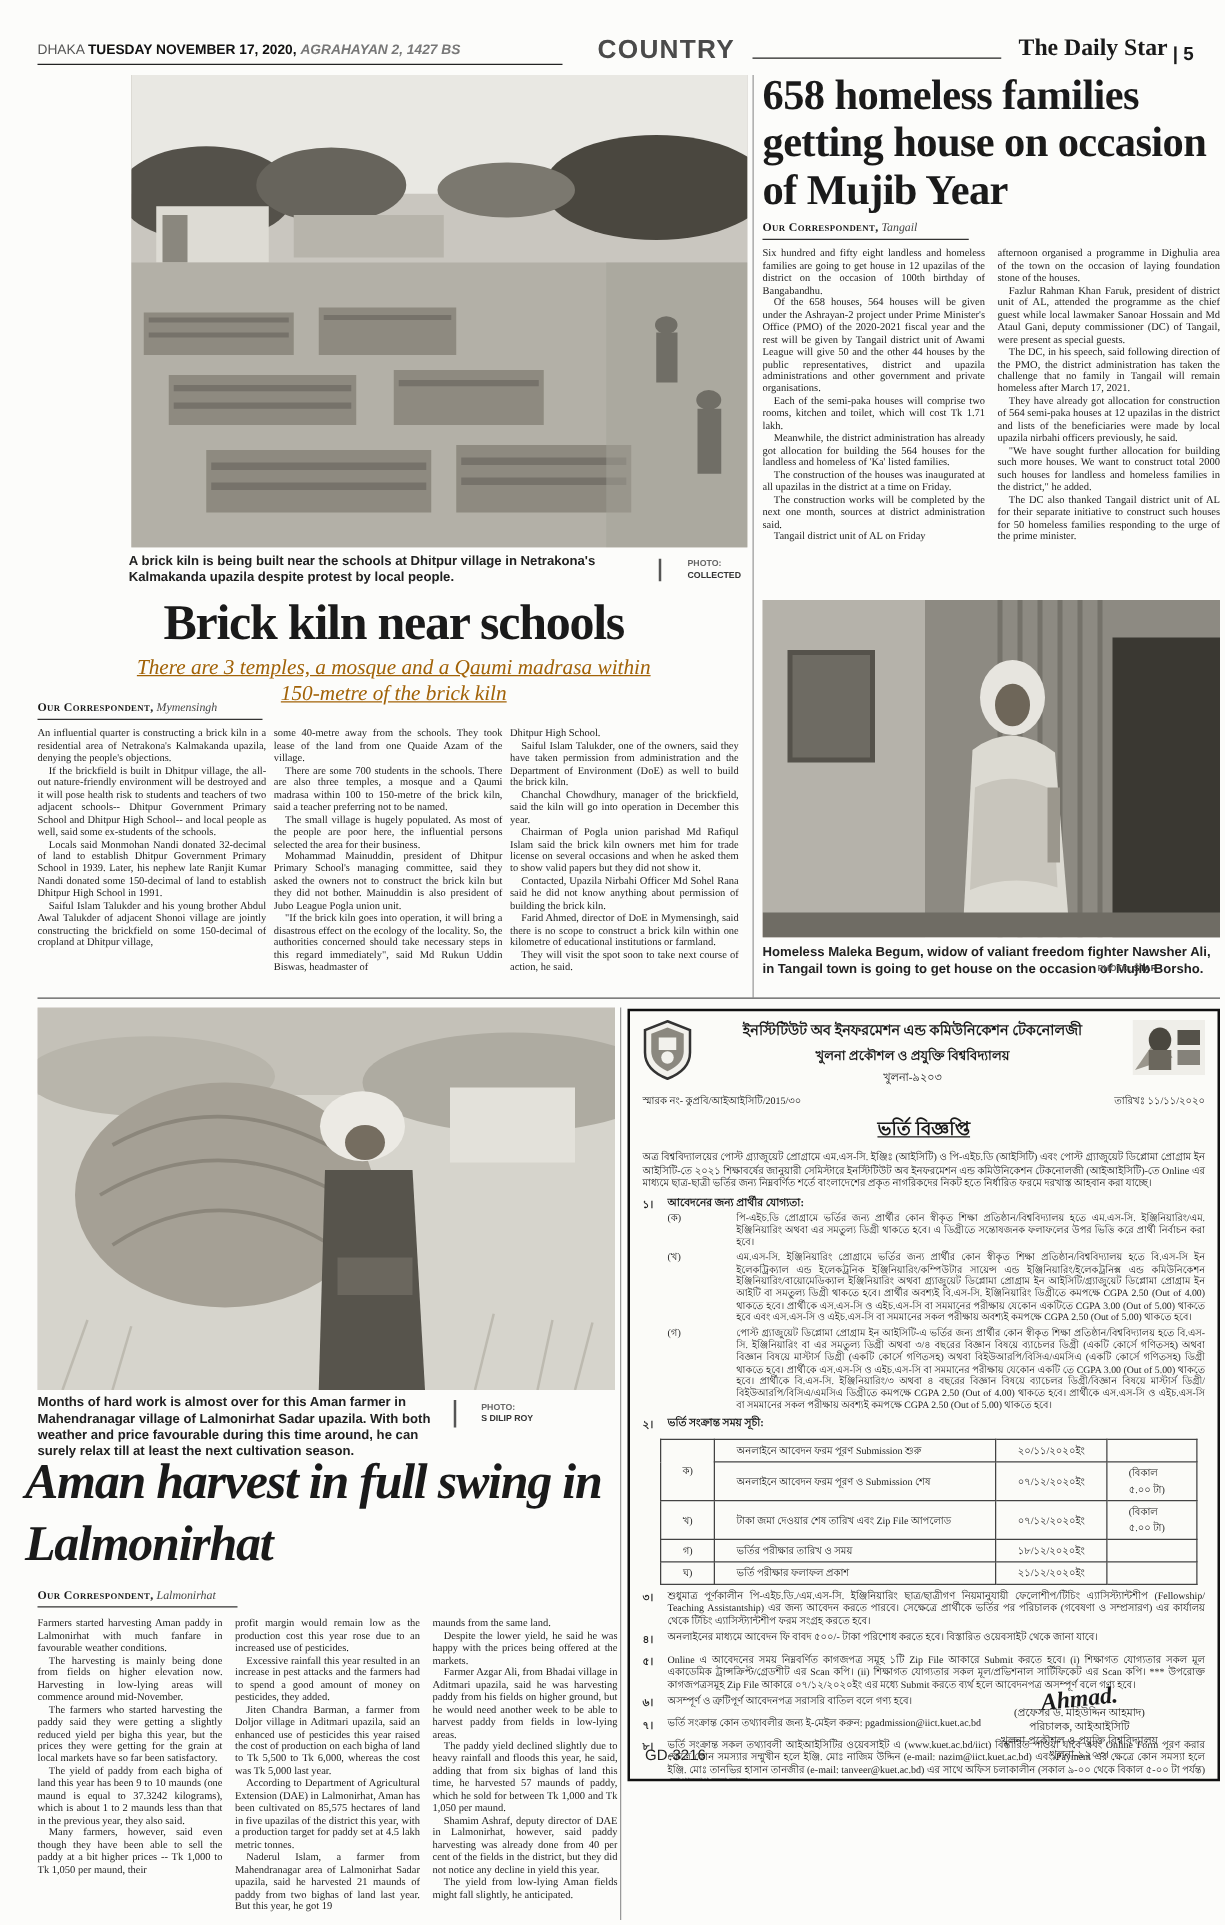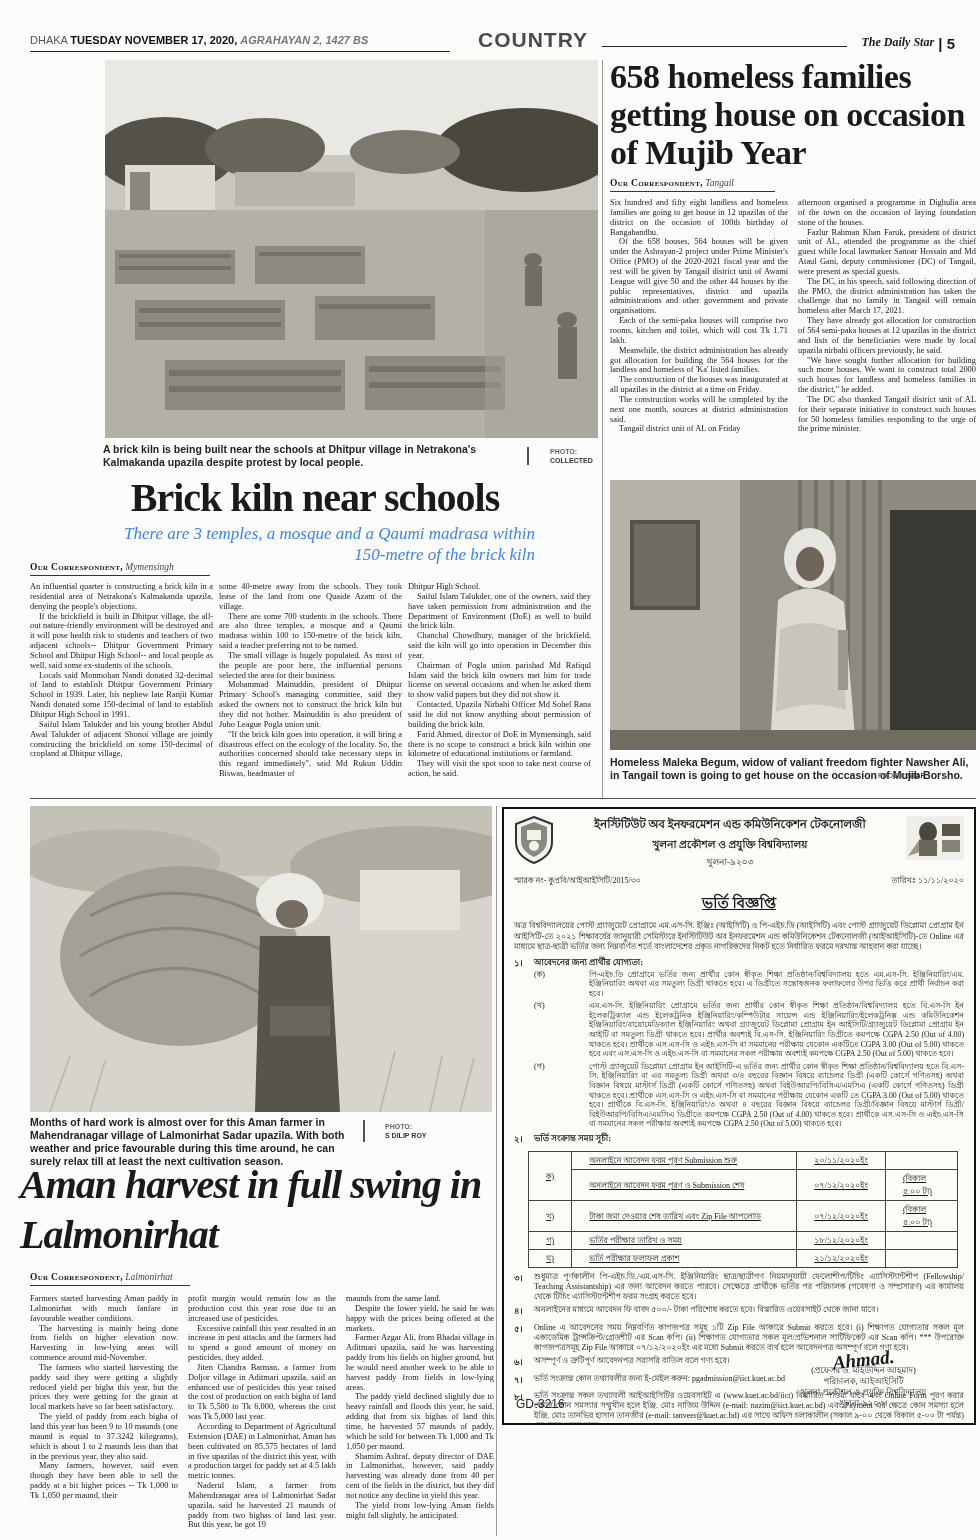--- a/index.html
+++ b/index.html
@@ -11,21 +11,21 @@
   }
   
   .masthead { position:absolute; top:28px; left:30px; width:925px; display:flex; align-items:flex-end; }
   .dateline { font-family:"Liberation Sans", sans-serif; font-size:11px; border-bottom:1.5px solid #222;
               padding-bottom:5px; width:420px; white-space:nowrap; color:#555; }
   .dateline b { color:#111; }
   .dateline i { color:#777; font-weight:bold; }
   .section-title { font-family:"Liberation Sans", sans-serif; font-weight:bold; font-size:21px;
                    letter-spacing:1px; color:#4a4a4a; margin:0 14px 0 28px; }
   .mast-rule { flex:1; border-bottom:1.5px solid #222; margin:0 14px 5px 0; }
-  .paper-name { font-size:12px; font-weight:bold; font-style:italic; white-space:nowrap; padding-bottom:2px;}
+  .paper-name { font-size:19px; font-weight:bold; white-space:nowrap; padding-bottom:2px;}
   .page-num { font-family:"Liberation Sans", sans-serif; font-weight:bold; font-size:15px; }
   
   .photo { background:#cfccc6; overflow:hidden; position:absolute; }
   .photo svg { display:block; }
   .caption { font-family:"Liberation Sans", sans-serif; font-weight:bold; font-size:10.5px;
              line-height:13px; color:#222; position:absolute; }
   .credit { font-family:"Liberation Sans", sans-serif; font-size:7px; font-weight:bold;
             color:#666; line-height:9px; }
   .credit b { color:#333; }
   .credit-bar { position:absolute; width:2px; background:#555; }
@@ -38,22 +38,22 @@
   .col { overflow:hidden; }
   .vrule { position:absolute; width:1px; background:#999; }
   .hrule { position:absolute; height:1px; background:#555; }
   
   .brick-photo { left:105px; top:60px; width:493px; height:378px; }
   .brick-caption { left:103px; top:443px; width:400px; }
   .brick-credit { position:absolute; left:550px; top:447px; }
   .brick-credit-bar { left:527px; top:447px; height:18px; }
   .brick-headline { position:absolute; left:30px; top:474px; width:570px; text-align:center;
                     font-size:40px; font-weight:bold; letter-spacing:-1px; }
-  .brick-subhead { position:absolute; left:95px; top:523px; width:440px; text-align:right;
-                   font-style:italic; font-size:17px; line-height:21px; color:#3b82f6; }
+  .brick-subhead { position:absolute; left:95px; top:523px; width:440px; text-align:center;
+                   font-style:italic; font-size:17px; line-height:21px; color:#a16207;text-decoration:underline; }
   .brick-byline { position:absolute; left:30px; top:562px; width:180px; }
   .brick-cols { position:absolute; left:30px; top:582px; width:570px; display:flex; gap:6px; }
   .brick-cols .col { width:183px; height:218px; }
   
   .v-top { left:602px; top:60px; height:738px; }
   .homeless-headline { position:absolute; left:610px; top:58px; width:366px;
                        font-size:34px; line-height:38px; letter-spacing:-.5px; }
   .homeless-byline { position:absolute; left:610px; top:178px; width:165px; }
   .homeless-cols { position:absolute; left:610px; top:198px; width:366px; display:flex; gap:10px; }
   .homeless-cols .col { width:178px; height:278px; }
@@ -84,21 +84,21 @@
   .ad-title { text-align:center; font-size:15px; font-weight:bold; text-decoration:underline; margin:4px 0 5px; }
   .ad-intro { font-size:8px; line-height:10.5px; text-align:justify; }
   .ad-item { display:flex; margin-top:4px; }
   .ad-item-label { width:20px; font-size:8.5px; font-weight:bold; flex:none; }
   .ad-item-body { flex:1; font-size:8px; line-height:10px; text-align:justify; }
   .ad-item-heading { font-weight:bold; font-size:8.5px; }
   .qual { display:flex; margin-top:3px; }
   .qual-label { width:22px; flex:none; font-size:8px; }
   .qual-text { flex:1; font-size:7.8px; line-height:9.6px; text-align:justify;margin-left:33px; }
   .ad-table { border-collapse:collapse; margin:4px 0 2px 14px; }
-  .ad-table td { border:1px solid #444; font-size:8px; padding:2px 17px;text-decoration:underline; }
+  .ad-table td { border:1px solid #444; font-size:8px; padding:2px 17px; }
   .ad-table .sl { text-align:center; width:26px; }
   .ad-table .lbl { width:225px; }
   .ad-table .dt { width:82px; }
   .ad-table .tm { width:72px; }
   .ad-note { display:flex; margin-top:3.5px; }
   .ad-website { font-size:12px; margin:6px 0 0 20px; font-weight:bold; }
   .ad-sign { position:absolute; right:18px; bottom:14px; text-align:center; width:185px; }
   .ad-sign .scrawl { font-style:italic; font-size:19px; font-weight:bold; transform:rotate(-6deg); }
   .ad-sign div { font-size:8.5px; line-height:11px; }
   .ad-gd { position:absolute; left:12px; bottom:12px; font-family:"Liberation Sans", sans-serif;

